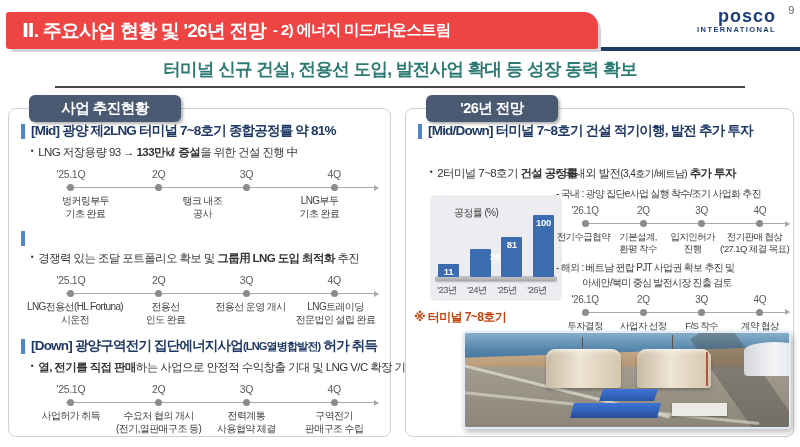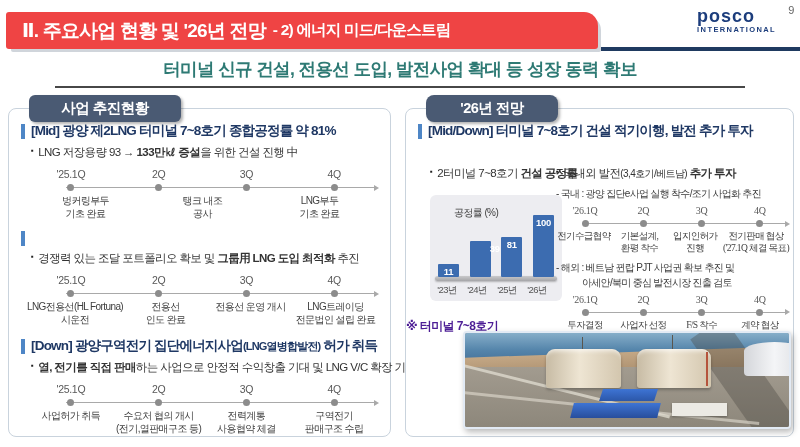--- a/index.html
+++ b/index.html
@@ -13,21 +13,21 @@
   
   .header-band {
     position:absolute; left:6px; top:12px; width:592px; height:37px;
     background:#ef4444; border-radius:3px 14px 3px 3px;
     display:flex; align-items:center; padding-left:16px; color:#fff;
     box-shadow:4px 4px 0 -1px #d0d5db;
   }
   .header-title-main { font-size:19px; font-weight:bold; letter-spacing:-0.8px; }
   .header-title-sub  { font-size:15.5px; font-weight:bold; margin-left:7px; letter-spacing:-0.8px; }
   .top-rule { position:absolute; left:601px; top:47px; width:199px; height:4px; background:#1F3A60; }
-  .logo { position:absolute; top:7px; right:24px; text-align:left; color:#1C3D7C; line-height:1.05; }
+  .logo { position:absolute; top:7px; right:24px; text-align:right; color:#1C3D7C; line-height:1.05; }
   .logo-posco { font-size:18px; font-weight:bold; letter-spacing:1px; }
   .logo-intl  { font-size:7.5px; font-weight:bold; letter-spacing:1.4px; }
   .page-num { position:absolute; top:4px; right:6px; font-size:11px; color:#666; }
 
   .subtitle-wrap {
     position:absolute; left:55px; right:55px; top:57px; text-align:center;
     border-bottom:2px solid #474747; padding-bottom:5px;
   }
   .subtitle { font-size:17.5px; font-weight:bold; color:#2E7A74; letter-spacing:-0.6px; }
 
@@ -38,21 +38,21 @@
   }
   .panel-left  { left:8px;   width:383px; }
   .panel-right { left:405px; width:389px; }
   .badge {
     position:absolute; top:-14px; height:27px; background:#4A5A73; color:#fff;
     border-radius:6px; font-size:14.5px; font-weight:bold;
     display:flex; align-items:center; justify-content:center;
     box-shadow:2px 2px 3px rgba(0,0,0,.3); z-index:2; letter-spacing:-0.5px;
   }
   .badge-left  { left:20px; width:152px; }
-  .badge-right { left:20px; width:132px;border-radius:8px; }
+  .badge-right { left:20px; width:132px; }
 
   
   #left-blocks { padding:13px 8px 0 12px; }
   .block { margin-bottom:11px; }
   .block-title { display:flex; align-items:center; gap:6px; }
   .accent { width:4px; height:15px; background:#4E86C6; flex:0 0 4px; }
   .block-title-text { font-size:13.5px; font-weight:bold; color:#1F3864; letter-spacing:-0.8px; white-space:nowrap; }
   .block-title-text .sm { font-size:11px; }
   .bullet { display:flex; gap:5px; font-size:11.5px; color:#333; margin:5px 0 0 10px; letter-spacing:-0.6px; white-space:nowrap; }
   .bullet .bb { font-weight:bold; }
@@ -73,37 +73,37 @@
   .tl-small .tl-q  { font-size:10px; }
   .tl-small .tl-cap{ font-size:9.5px; }
 
   
   .rp-title { margin:13px 0 0 12px; }
   .rp-bullet { position:absolute; white-space:nowrap; }
   #rp-chart-bullet { left:14px; top:52px; }
   #rp-right-col { position:absolute; left:150px; top:52px; right:4px; }
   .sub-line { font-size:10px; color:#3a3a3a; letter-spacing:-0.7px; margin-top:6px; white-space:nowrap; }
   .sub-line-2 { margin-top:1px; margin-left:26px; }
-  #rp-right-col .timeline { margin:4px 0 0 0;font-family:Liberation Serif, serif; }
+  #rp-right-col .timeline { margin:4px 0 0 0; }
 
   
   .chart-box { position:absolute; left:24px; top:86px; width:132px; height:106px;
     background:#EDEDF1; border-radius:6px; }
   .chart-label { position:absolute; top:11px; left:24px; font-size:10px; color:#404040; letter-spacing:-0.6px; }
   .bars { position:absolute; left:8px; right:8px; bottom:24px; display:flex;
     align-items:flex-end; justify-content:space-between; }
   .bar { width:21px; background:#3C6CB0; color:#fff; font-size:9.5px; font-weight:bold;
     text-align:center; padding-top:2px; border-radius:1px; }
   .baseline { position:absolute; left:5px; right:5px; bottom:20px; height:5px; border-radius:3px;
     background:linear-gradient(#c9c9cb,#a5a5a8); box-shadow:0 1px 2px rgba(0,0,0,.25); }
   .xlabels { position:absolute; left:2px; right:2px; bottom:4px; display:flex; }
   .xl { width:30px; text-align:center; font-size:9.5px; color:#555; letter-spacing:-0.6px; }
 
-  .photo-caption { position:absolute; left:0; top:200px; font-size:12px; font-weight:bold;
-    color:#4c1d95; letter-spacing:-0.6px;margin-top:9px; }
+  .photo-caption { position:absolute; left:8px; top:200px; font-size:12px; font-weight:bold;
+    color:#c2410c; letter-spacing:-0.6px; }
 
   
   .photo-box { position:absolute; left:57px; top:222px; width:328px; height:98px;
     border:2px solid #E2EAF4; border-radius:4px; overflow:hidden;
     box-shadow:2px 3px 6px rgba(0,0,0,.28); background:#9a9388; }
   .ph { position:absolute; }
   .ph-sea   { top:0; left:0; right:0; height:30%; background:linear-gradient(#86aec9 0%,#5585ab 60%,#47749c 100%); }
   .ph-shore { top:20%; left:-4%; right:-4%; height:22%; background:linear-gradient(#c3a785,#ab8f6e); transform:rotate(-2deg); }
   .ph-ground{ top:36%; left:0; right:0; bottom:0; background:linear-gradient(#a29b8f,#8d877b); }
   .ph-road1 { top:58%; left:-6%; width:70%; height:3px; background:rgba(226,221,210,.75); transform:rotate(14deg); }
@@ -285,21 +285,21 @@
   <div class="bullet rp-bullet" id="rp-chart-bullet">
       <span class="bullet-marker">▪</span>
       <span><span>2터미널 7~8호기 </span><span class="bb ">건설 공정률</span></span>
     </div>
 
   <div class="chart-box">
     <div class="chart-label">공정률 (%)</div>
     <div class="baseline"></div>
     <div class="bars" id="chart-bars">
         <div class="bar" style="height: 13px;">11</div>
-        <div class="bar" style="height: 36px; padding-left: 20px;">39</div>
+        <div class="bar" style="height: 28px; padding-left: 20px;">39</div>
         <div class="bar" style="height: 40px;">81</div>
         <div class="bar" style="height: 62px;">100</div>
       </div>
     <div class="xlabels" id="chart-xlabels">
         <div class="xl">'23년</div>
         <div class="xl">'24년</div>
         <div class="xl">'25년</div>
         <div class="xl">'26년</div>
       </div>
   </div>

